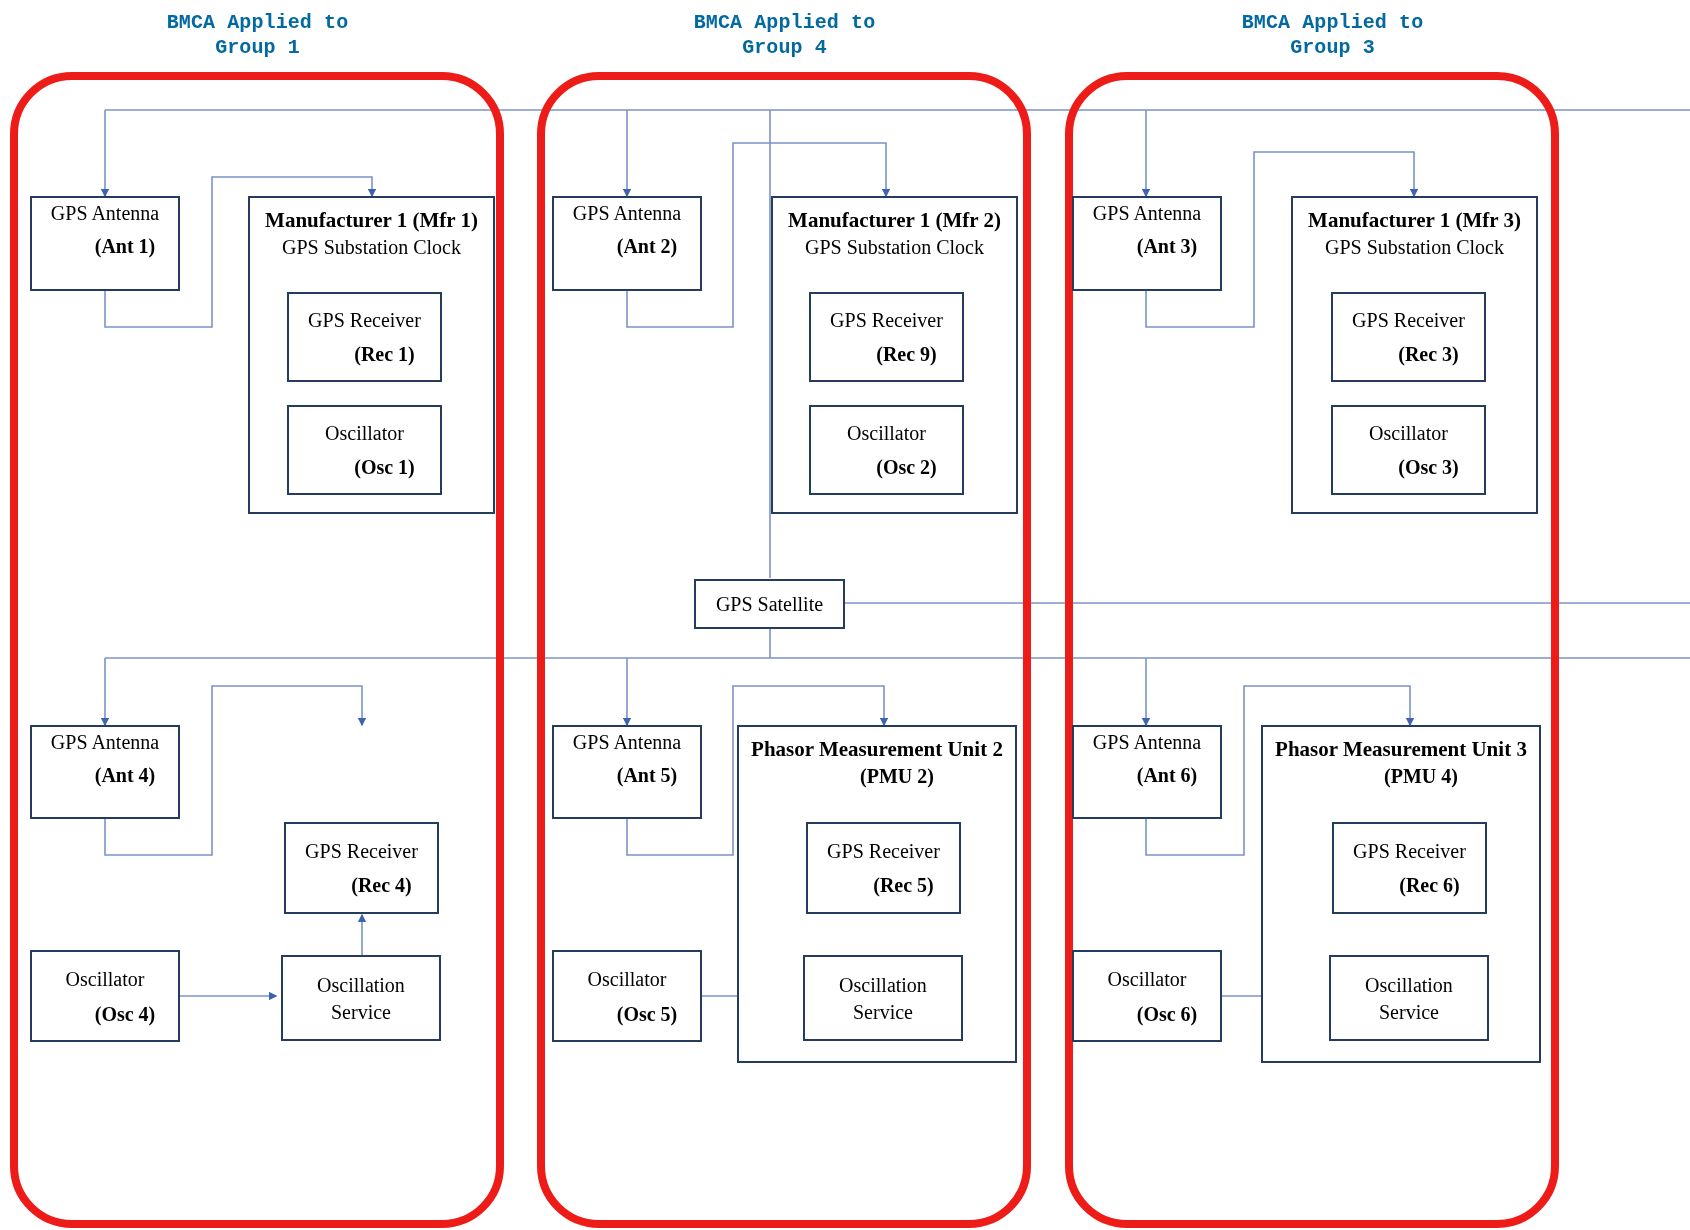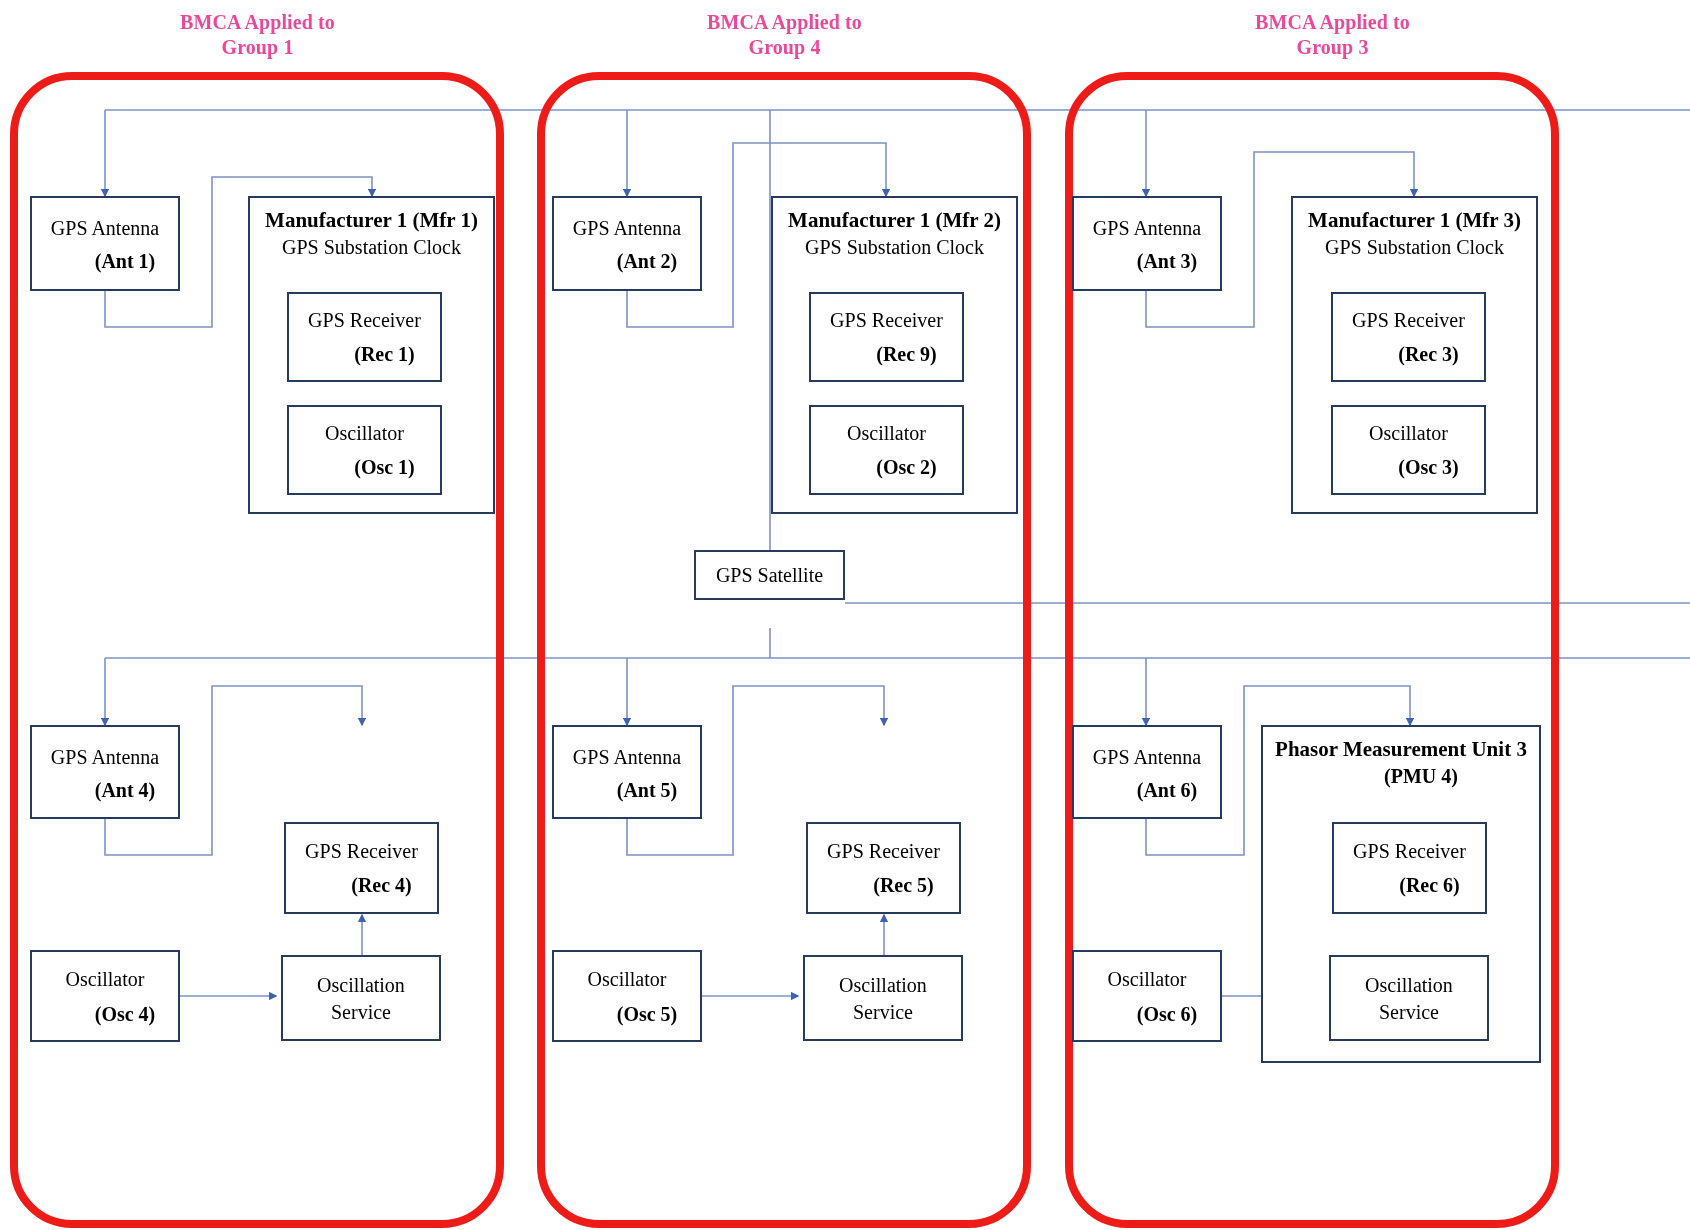--- a/index.html
+++ b/index.html
@@ -1,32 +1,32 @@
 <!DOCTYPE html>
 <html><head>
 <meta charset="utf-8">
 <style>
   html,body{margin:0;padding:0;background:#ffffff;}
   body{font-family:"Liberation Serif","DejaVu Serif",serif;}
   #stage{position:relative;width:1690px;height:1230px;background:#fff;overflow:hidden;}
   #svg-layer{position:absolute;left:0;top:0;width:1690px;height:1230px;}
   .group-title{
-    position:absolute;color:#ec4899;font-weight:bold;font-size:20px;
-    line-height:25px;text-align:center;letter-spacing:0.1px;
+    position:absolute;color:#0369a1;font-weight:bold;font-size:20px;
+    line-height:25px;text-align:center;letter-spacing:0.1px;font-family:Liberation Mono, monospace;
   }
   .node{
     position:absolute;box-sizing:border-box;border:2.4px solid #253C5E;
     background:#ffffff;display:flex;flex-direction:column;
     align-items:center;color:#000;
   }
   .node .ln{display:block;text-align:center;white-space:nowrap;}
   .lbl-plain{font-size:20px;line-height:26px;font-weight:normal;}
   .lbl-bold{font-size:20px;line-height:26px;font-weight:bold;margin-left:40px;}
   .lbl-big-bold{font-size:21px;line-height:27px;font-weight:bold;}
-  .ant{justify-content:center;gap:7px;padding-top:2px;}
+  .ant{gap:7px;padding-top:2px;}
   .container-node{justify-content:flex-start;padding-top:9px;}
   .sat{justify-content:center;}
   .osc-free{justify-content:center;gap:9px;}
   .oscsvc{justify-content:center;gap:1px;}
   .recbox{justify-content:center;gap:8px;}
 </style>
 </head>
 <body>
 
 <div id="stage">
@@ -96,21 +96,21 @@
   </div>
   <div class="group-title" style="left:672px;top:10px;width:225px;">
     <div>BMCA Applied to</div>
     <div>Group 4</div>
   </div>
   <div class="group-title" style="left:1220px;top:10px;width:225px;">
     <div>BMCA Applied to</div>
     <div>Group 3</div>
   </div>
 
-  <div class="node sat" style="left:694px;top:550px;width:151px;height:50px;">
+  <div class="node sat" style="left:694px;top:579px;width:151px;height:50px;">
     <span class="ln lbl-plain">GPS Satellite</span>
   </div>
 
   <div class="node ant" style="left:30px;top:196px;width:150px;height:95px;">
     <span class="ln lbl-plain">GPS Antenna</span>
     <span class="ln lbl-bold">(Ant 1)</span>
   </div>
   <div class="node container-node" style="left:248px;top:196px;width:247px;height:318px;">
     <span class="ln lbl-big-bold">Manufacturer 1 (Mfr 1)</span>
     <span class="ln lbl-plain">GPS Substation Clock</span>
@@ -155,20 +155,24 @@
   </div>
   <div class="node recbox" style="left:809px;top:405px;width:155px;height:90px;">
     <span class="ln lbl-plain">Oscillator</span>
     <span class="ln lbl-bold">(Osc 2)</span>
   </div>
 
   <div class="node ant" style="left:552px;top:725px;width:150px;height:94px;">
     <span class="ln lbl-plain">GPS Antenna</span>
     <span class="ln lbl-bold">(Ant 5)</span>
   </div>
+  <div class="node container-node" style="left:737px;top:725px;width:280px;height:338px;">
+    <span class="ln lbl-big-bold">Phasor Measurement Unit 2</span>
+    <span class="ln lbl-bold">(PMU 2)</span>
+  </div>
   <div class="node recbox" style="left:806px;top:822px;width:155px;height:92px;">
     <span class="ln lbl-plain">GPS Receiver</span>
     <span class="ln lbl-bold">(Rec 5)</span>
   </div>
   <div class="node oscsvc" style="left:803px;top:955px;width:160px;height:86px;">
     <span class="ln lbl-plain">Oscillation</span>
     <span class="ln lbl-plain">Service</span>
   </div>
   <div class="node osc-free" style="left:552px;top:950px;width:150px;height:92px;">
     <span class="ln lbl-plain">Oscillator</span>

